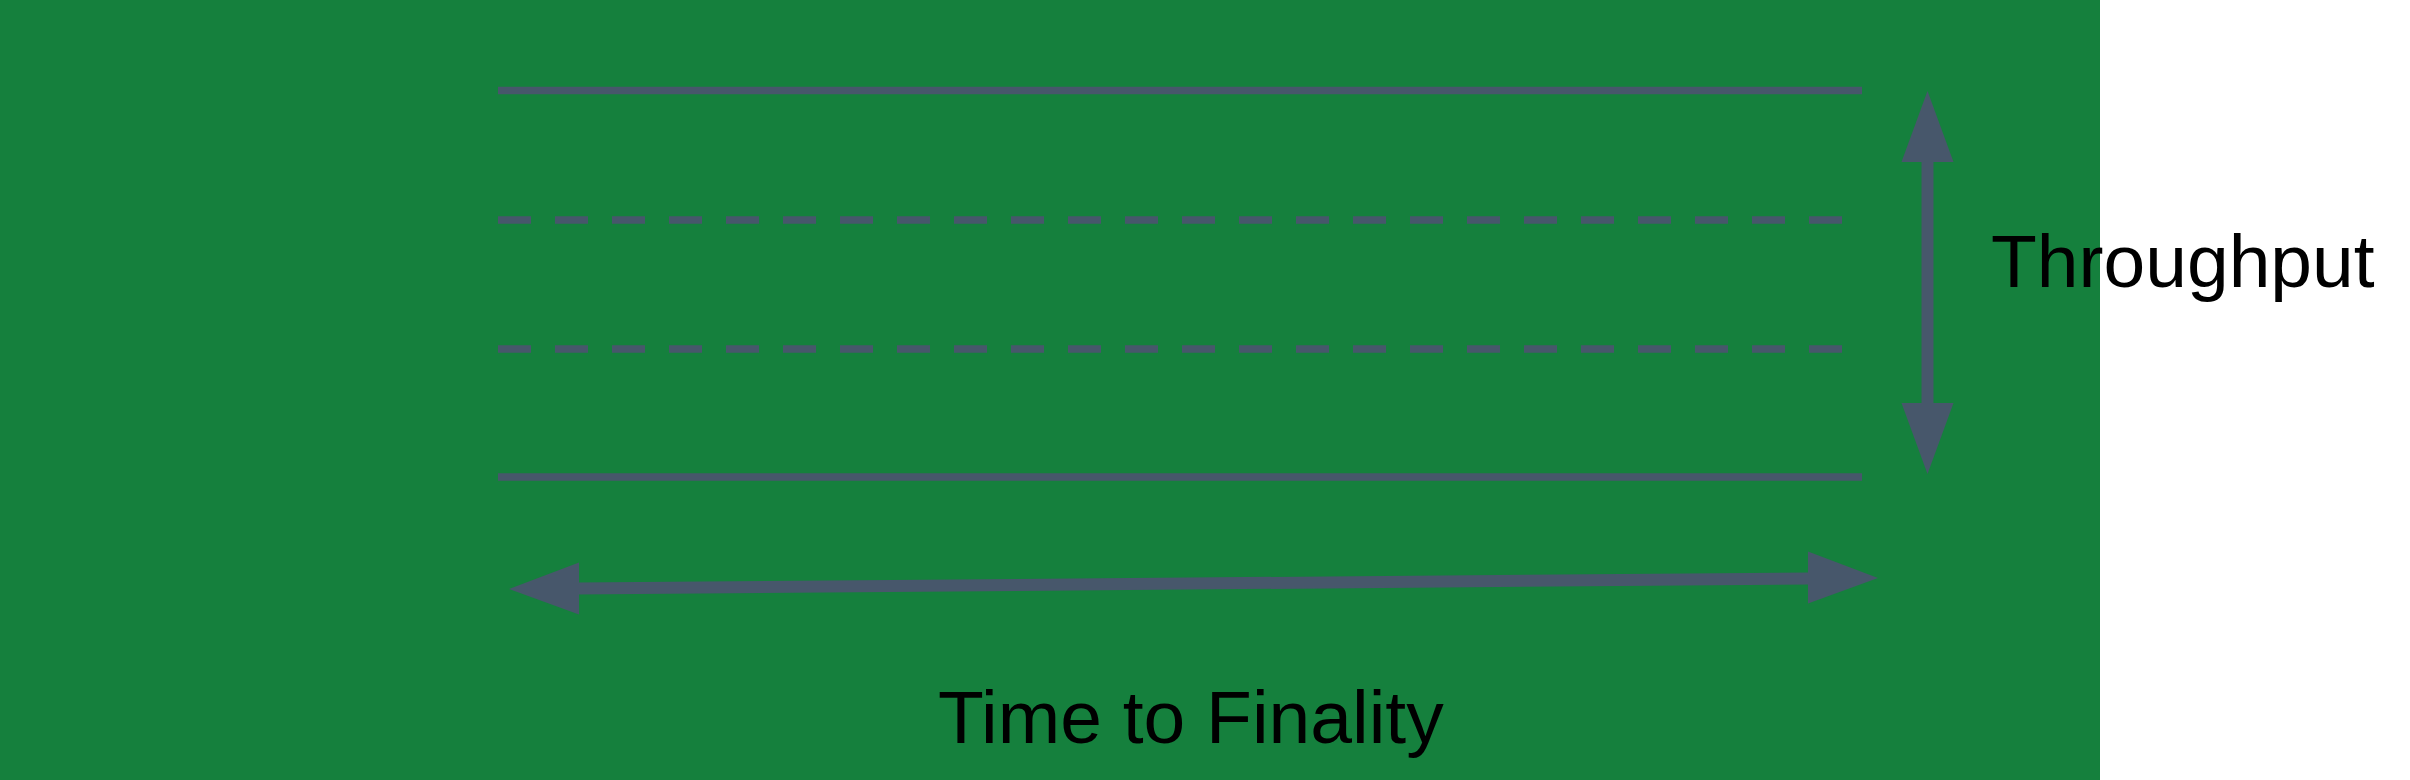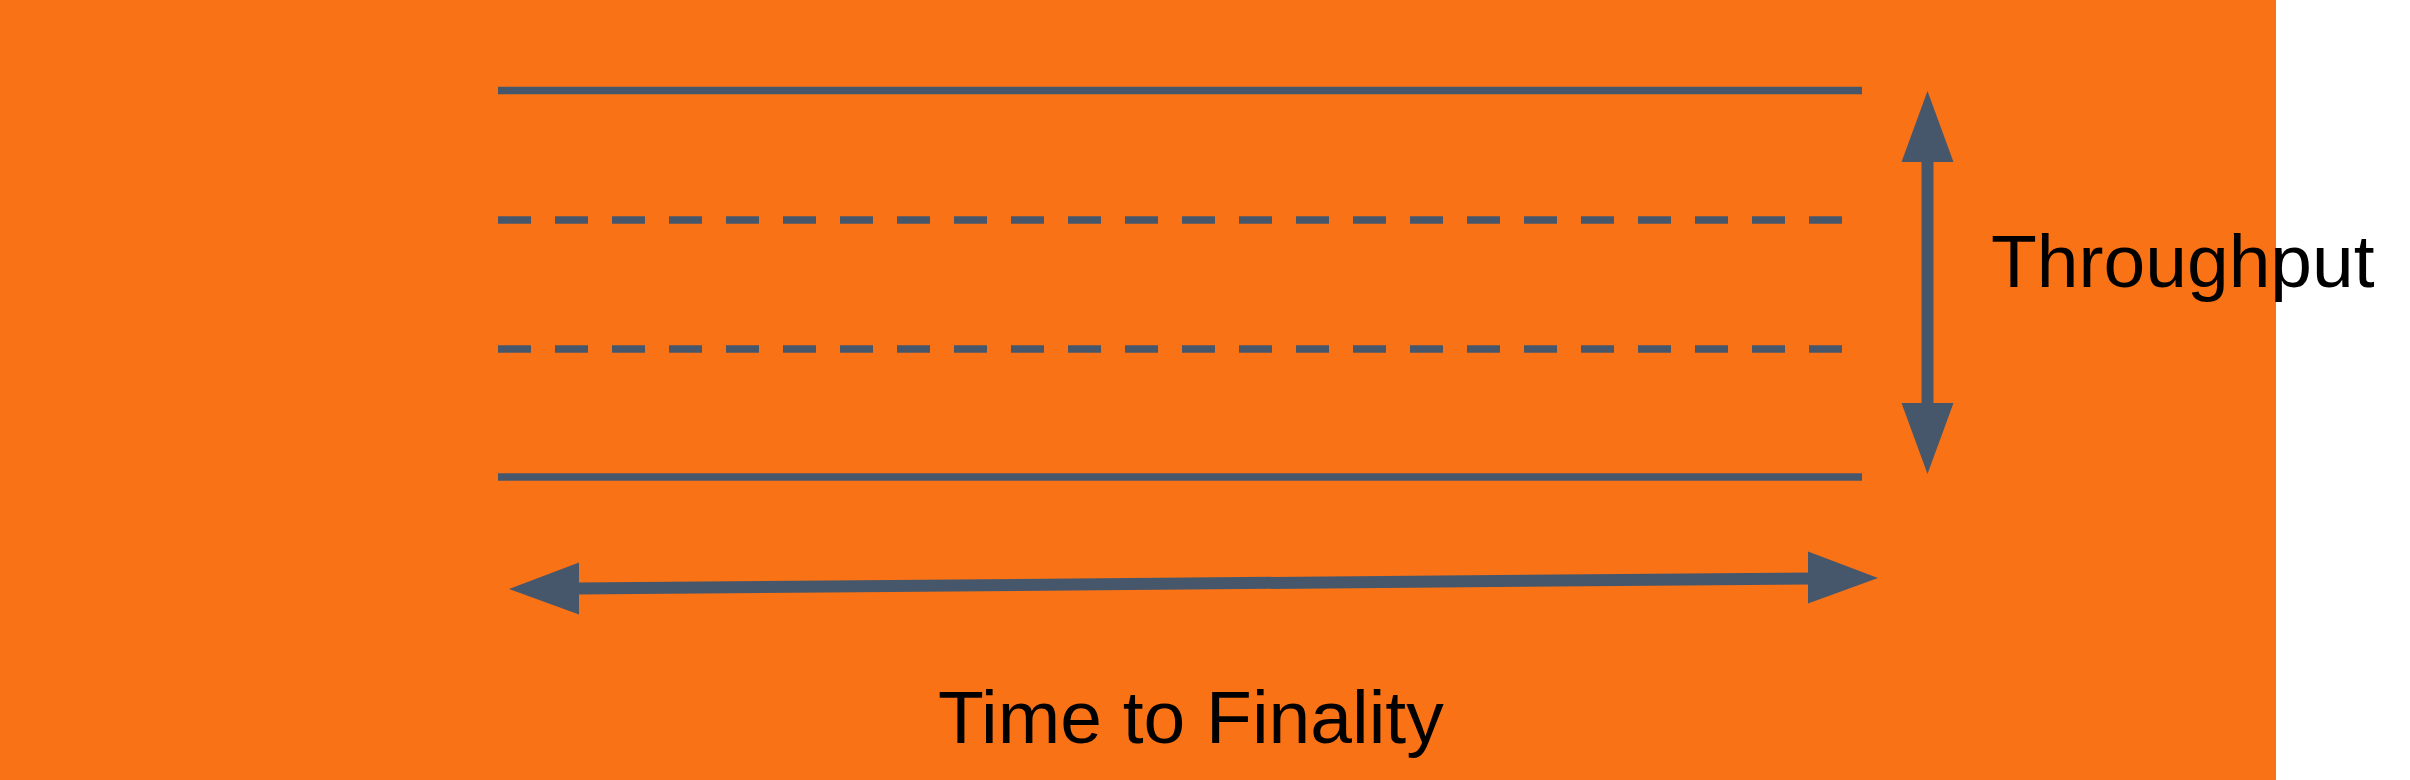--- a/index.html
+++ b/index.html
@@ -5,23 +5,23 @@
   html, body {
     margin: 0;
     padding: 0;
     background: #ffffff;
     width: 2410px;
     height: 780px;
     overflow: hidden;
   }
   .diagram-stage {
     position: relative;
-    width: 2276px;
+    width: 2100px;
     height: 780px;
-    background: #f97316;
+    background: #15803d;
   }
   svg {
     display: block;
   }
   .diagram-label {
     font-family: "Liberation Sans", "DejaVu Sans", sans-serif;
     font-size: 75px;
     font-weight: 400;
   }
 </style>

